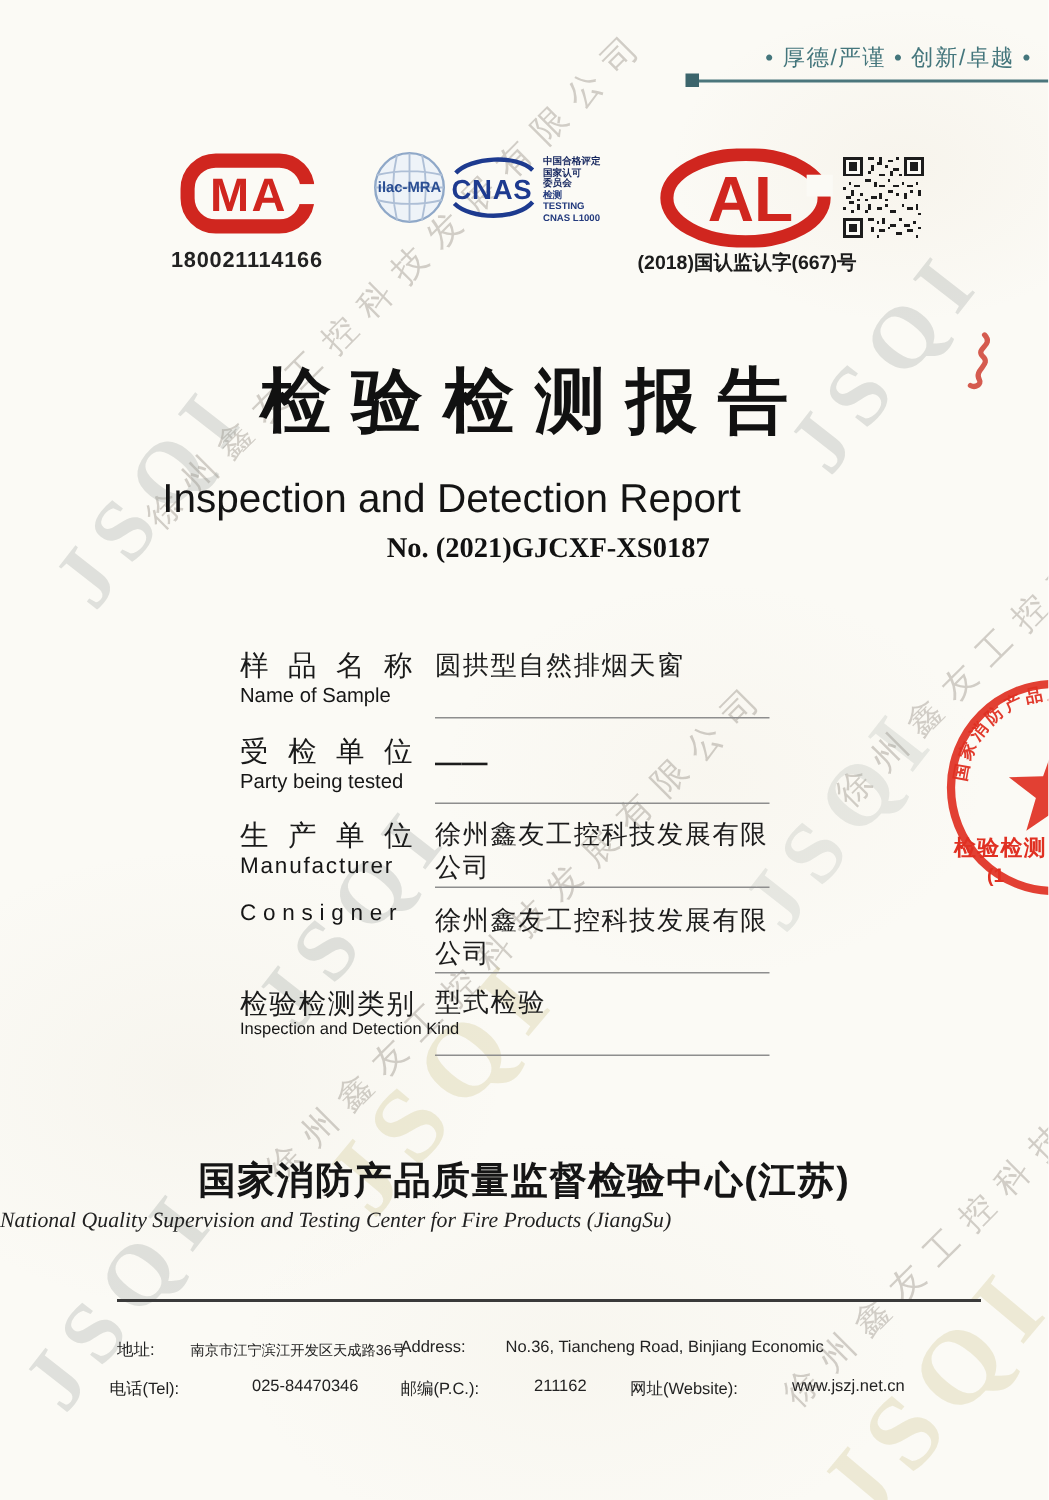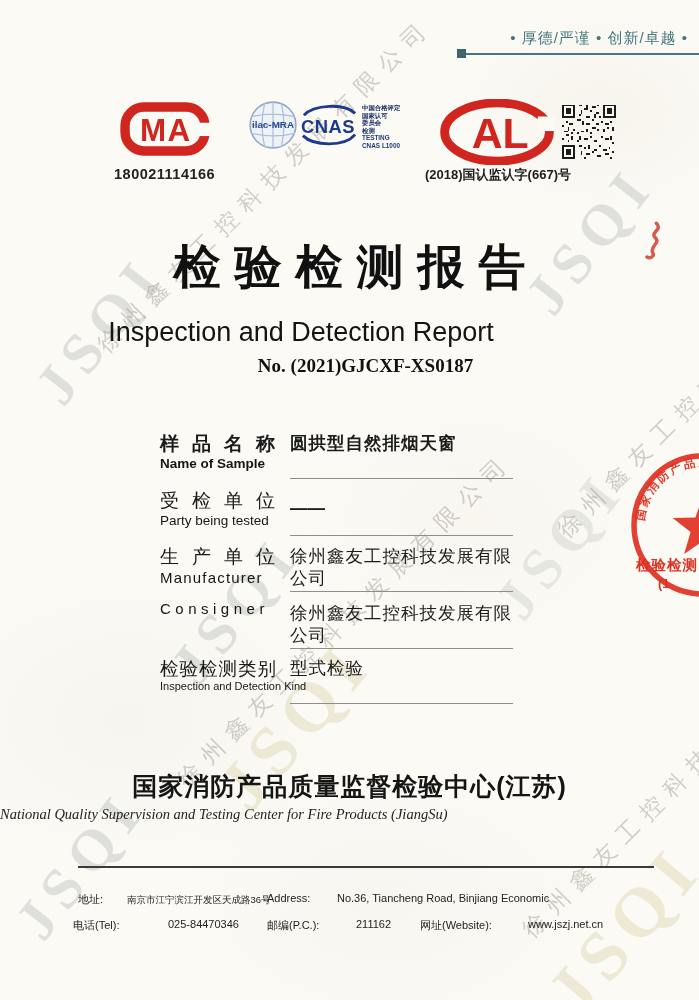--- a/index.html
+++ b/index.html
@@ -39,21 +39,21 @@
   .cnas-side{left:362px;top:104px;font-size:6.4px;line-height:7.6px;color:#233a7d;font-weight:bold;}
   .cnas-side .dk{color:#15265e;}
   .cal-cap{left:416px;top:166px;width:164px;text-align:center;font-weight:bold;font-size:13px;color:#1c1c1c;}
   
   .title-zh{position:absolute;top:236px;left:0;width:699px;text-align:center;font-size:47px;font-weight:bold;letter-spacing:14px;text-indent:14px;color:#111;z-index:2;}
   .title-en{position:absolute;top:317px;left:0;width:602px;text-align:center;font-size:27px;color:#141414;z-index:2;}
   .title-no{position:absolute;top:355px;left:0;width:699px;text-align:center;font-family:"Liberation Serif",serif;font-weight:bold;font-size:19px;color:#111;z-index:2;padding-left:16px;}
   
   .fields{position:absolute;left:160px;top:431px;width:380px;z-index:2;}
   .frow{position:absolute;left:0;width:380px;}
-  .r1{top:0;font-weight:bold;} .r2{top:57px;} .r3{top:113px;} .r4{top:170px;} .r5{top:225px;}
+  .r1{top:0;} .r2{top:57px;} .r3{top:113px;} .r4{top:170px;} .r5{top:225px;}
   .flz{font-size:19px;color:#1a1a1a;letter-spacing:13px;white-space:nowrap;}
   .r5 .flz{letter-spacing:1px;font-size:18.5px;}
   .fle{font-size:13.5px;margin-top:-1px;white-space:nowrap;color:#161616;}
   .r3 .fle{font-size:15px;letter-spacing:1.2px;}
   .r4 .fle{font-size:15px;letter-spacing:4.5px;}
   .r5 .fle{font-size:11px;letter-spacing:0;}
   .fval{position:absolute;left:130px;top:2px;width:223px;height:45px;font-size:17.5px;line-height:21.5px;letter-spacing:1px;border-bottom:1.5px solid #8e8e8e;color:#1c1c1c;}
   .r2 .fval{padding-top:8px;height:37px;font-weight:bold;letter-spacing:0;}
   
   .issuer-zh{position:absolute;top:770px;left:0;width:699px;text-align:center;font-size:25px;font-weight:600;letter-spacing:1px;color:#151515;z-index:2;}

